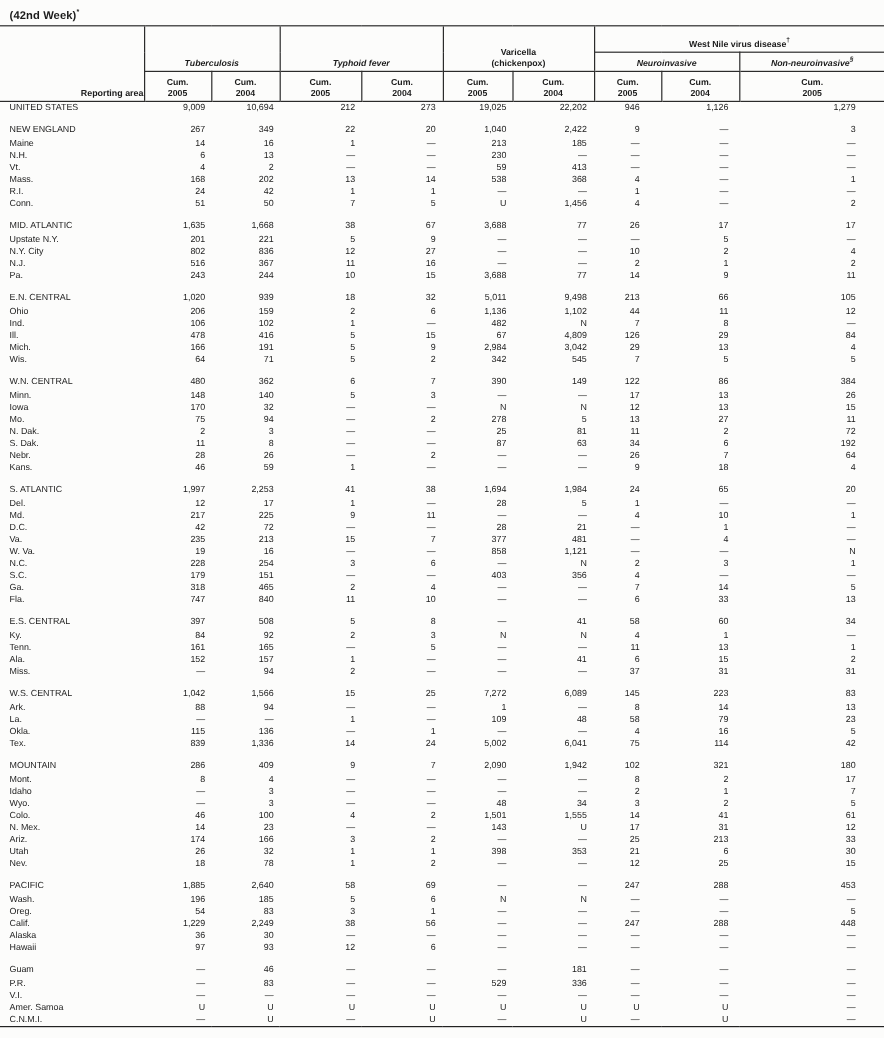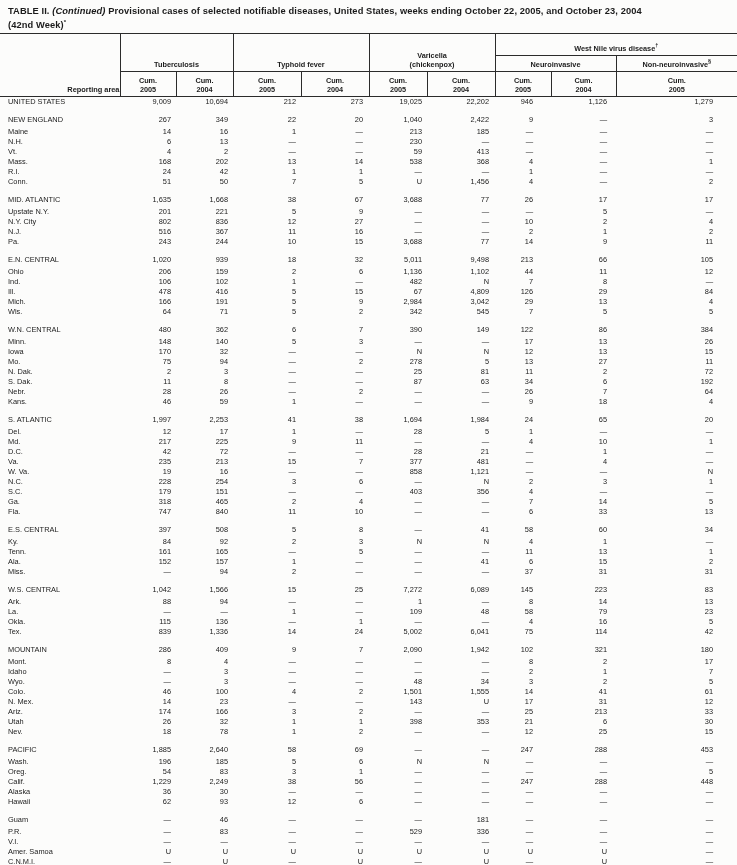--- a/index.html
+++ b/index.html
@@ -19,21 +19,21 @@
         border-bottom:1.5px solid #222;}
   col.c-area{width:120px;}
   col.c0{width:56px;}col.c1{width:57px;}col.c2{width:68px;}col.c3{width:68px;}
   col.c4{width:58px;}col.c5{width:68px;}col.c6{width:56px;}col.c7{width:65px;}col.c8{width:121px;}
   th,td{padding:0;font-weight:normal;}
   thead th{font-weight:bold;font-size:7.3px;color:#1b1b1b;}
   .bt{border-top:1px solid #2b2b2b;}
   .bl{border-left:1px solid #2b2b2b;}
   .bb{border-bottom:1px solid #2b2b2b;}
   tr.band1 th{height:19px;}
-  tr.band2 th{height:13px;}
+  tr.band2 th{height:13px;font-style:italic;}
   tr.band3 th{height:22px;margin-top:48px;}
   th.grp{vertical-align:bottom;text-align:center;padding-bottom:2px;line-height:8px;}
   th.grp sup{font-size:5.5px;vertical-align:4px;}
   th.two{line-height:9px;}
   th.cum{vertical-align:bottom;text-align:center;padding-bottom:2px;line-height:9px;}
   th.cum span{display:block;}
   th.area-h{vertical-align:bottom;text-align:right;padding:0 0 2px 8px;font-size:7.4px;}
   
   tbody td{font-size:7.4px;height:10px;line-height:10px;white-space:nowrap;overflow:hidden;}
   tbody td.area{text-align:left;padding-left:8px;}
@@ -44,21 +44,20 @@
   tbody td.n6{padding-right:18px;} tbody td.n7{padding-right:9px;}
   tbody td.n8{padding-right:24px;}
   tbody tr.gap td{padding-top:5px;height:15px;}
 </style>
 </head>
 <body>
 
 <div class="page">
 
   <div class="title">
-    <div><span>TABLE II.</span> <span class="bi">(Continued)</span> <span>Provisional cases of selected notifiable diseases, United States, weeks ending October 22, 2005, and October 23, 2004</span></div>
     <div><span>(42nd Week)</span><sup>*</sup></div>
   </div>
 
   <table>
     <colgroup>
       <col class="c-area">
         <col class="c0">
         <col class="c1">
         <col class="c2">
         <col class="c3">
@@ -852,21 +851,21 @@
           <td class="num n2">—</td>
           <td class="num n3">—</td>
           <td class="num n4">—</td>
           <td class="num n5">—</td>
           <td class="num n6">—</td>
           <td class="num n7">—</td>
           <td class="num n8">—</td>
         </tr>
         <tr>
           <td class="area">Hawaii</td>
-          <td class="num n0">62</td>
+          <td class="num n0">97</td>
           <td class="num n1">93</td>
           <td class="num n2">12</td>
           <td class="num n3">6</td>
           <td class="num n4">—</td>
           <td class="num n5">—</td>
           <td class="num n6">—</td>
           <td class="num n7">—</td>
           <td class="num n8">—</td>
         </tr>
         <tr class="gap">

